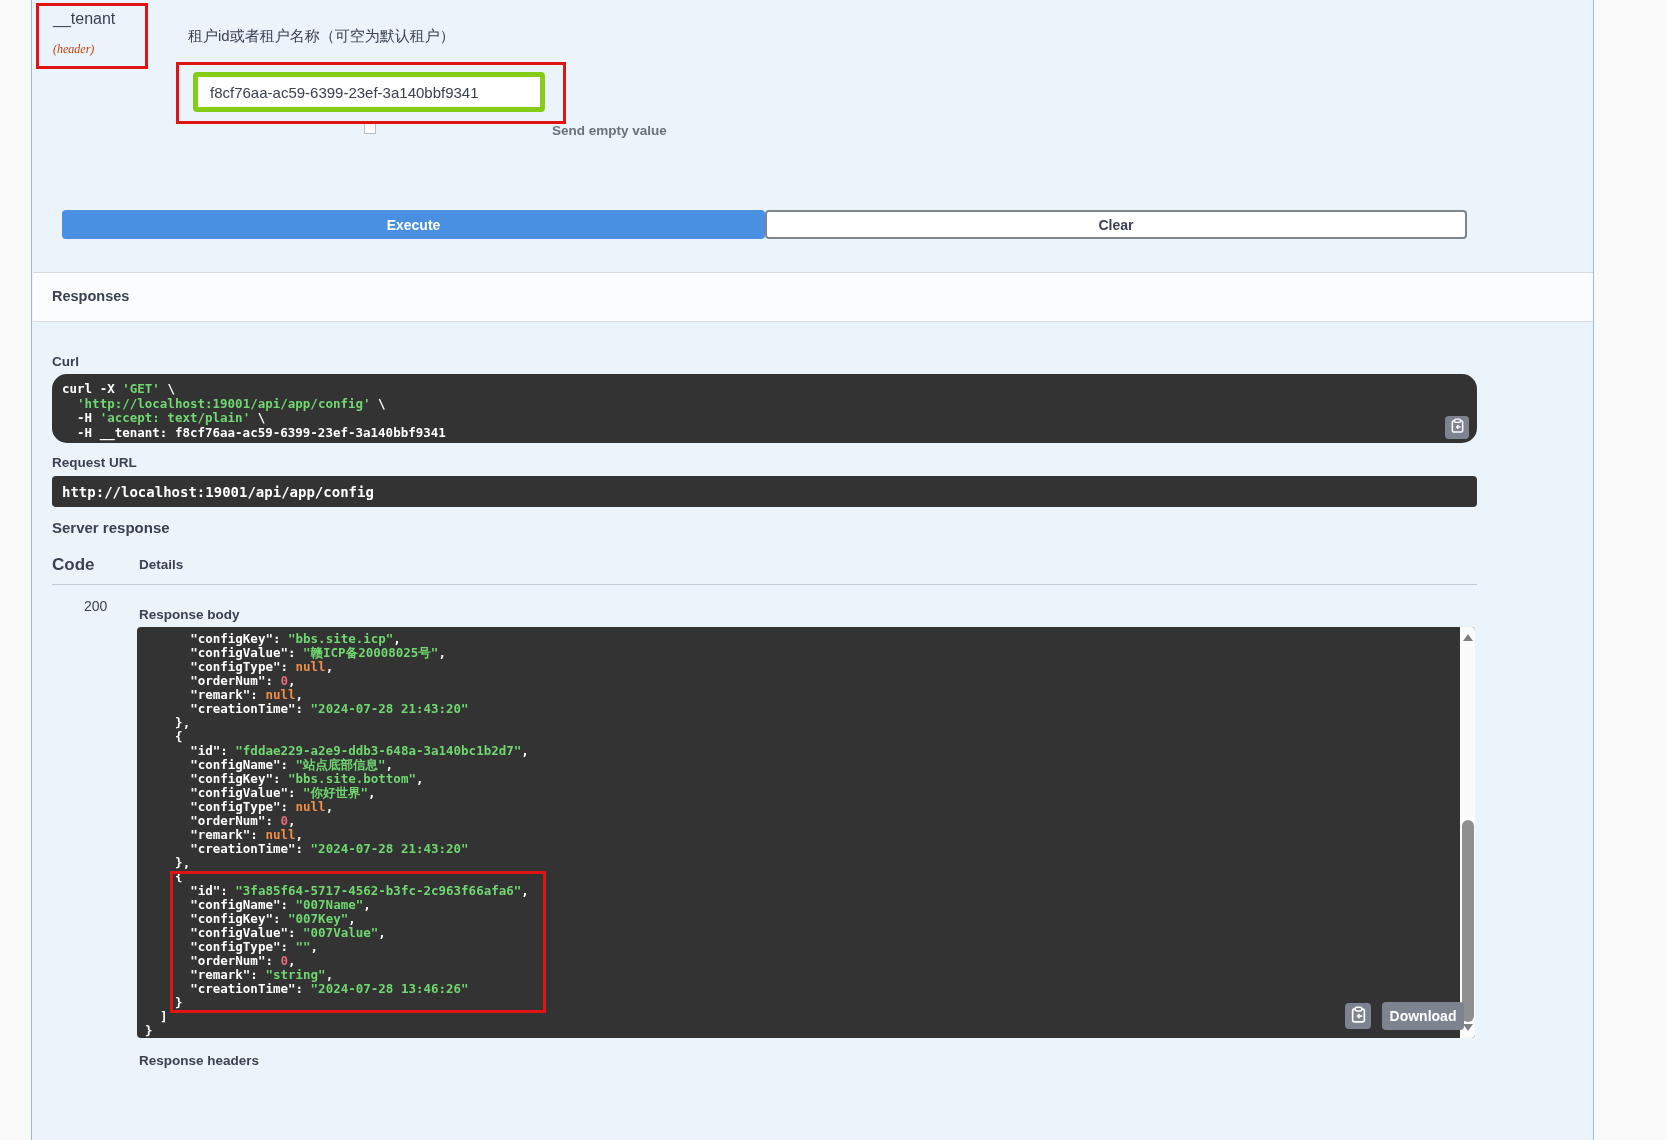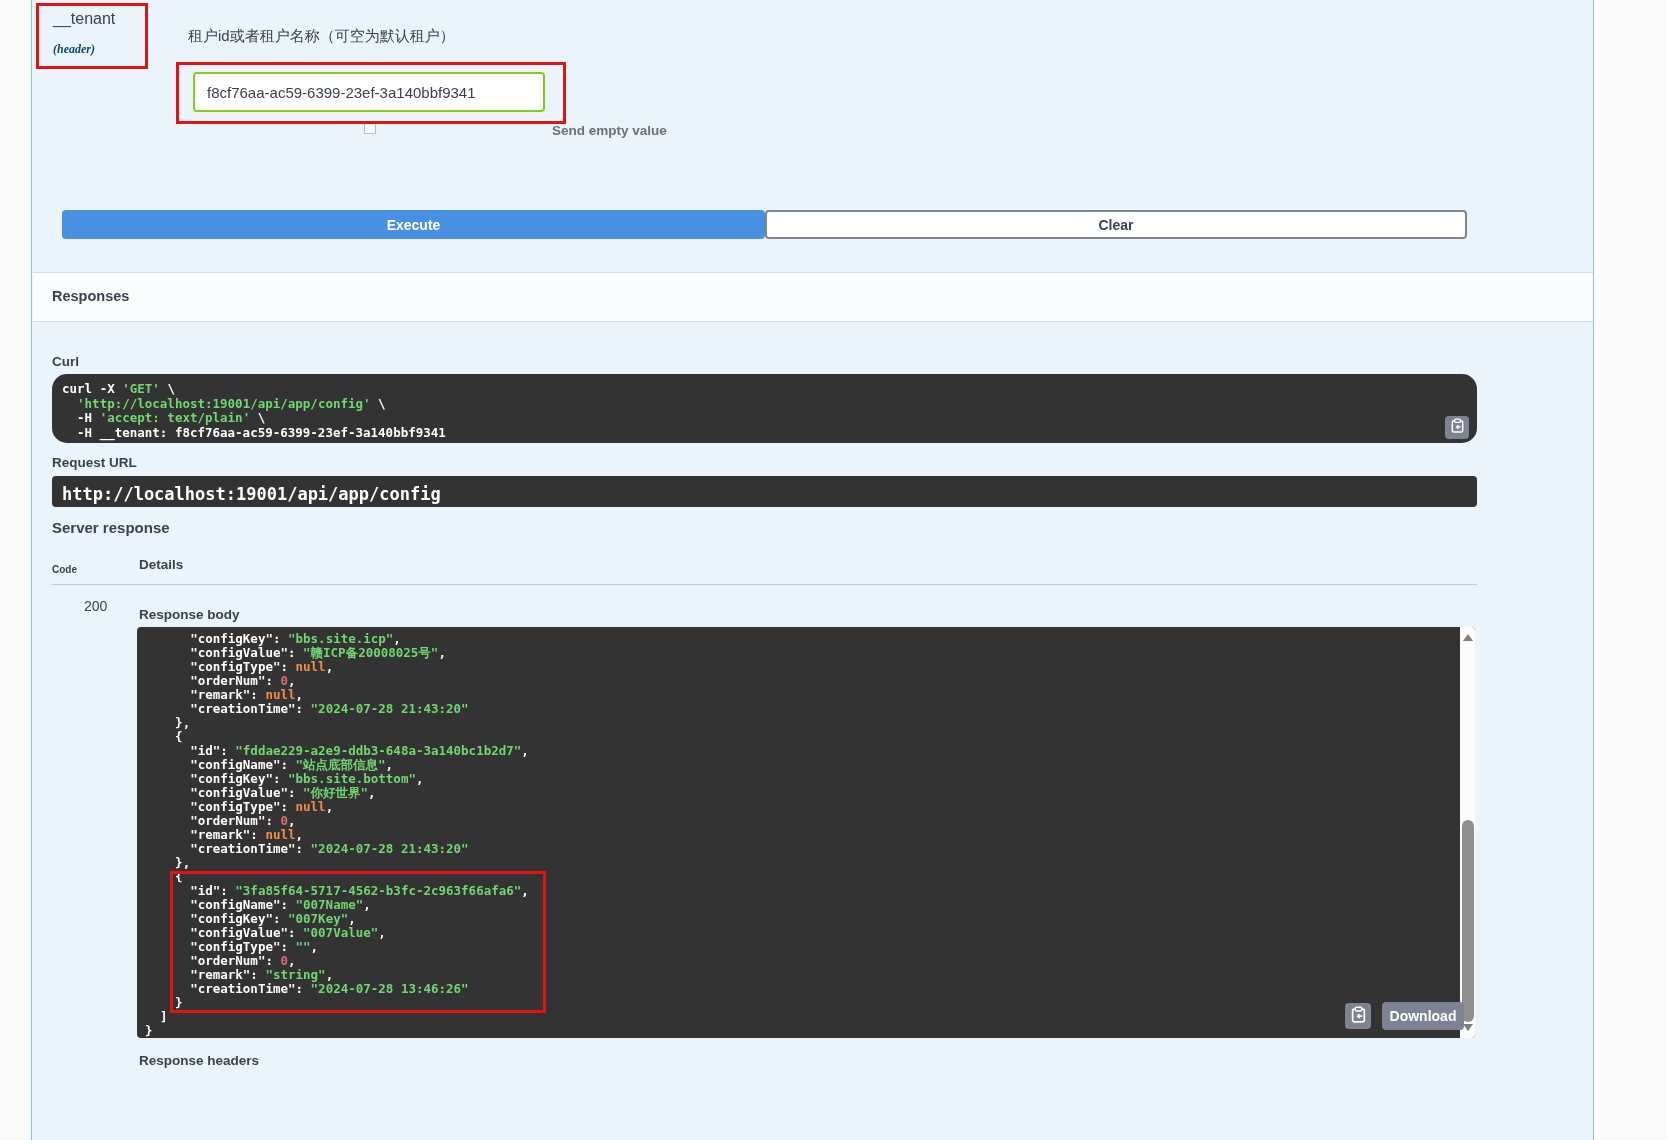--- a/index.html
+++ b/index.html
@@ -8,63 +8,63 @@
   .stage { position:absolute; left:0; top:0; width:1342px; height:1140px; }
 
   
   .opblock { position:absolute; left:31px; top:-8px; width:1563px; height:1158px;
              background:#ebf3fb; border:1.5px solid #90bdf0; border-radius:4px; }
 
   .abs { position:absolute; }
 
   .param-name { left:53px; top:10px; font-size:16px; color:#3b4151; }
   .param-in   { left:53px; top:42px; font-size:12px; font-style:italic;
-                font-family:"Liberation Serif", serif; color:#0c4a6e;font-weight:bold; }
+                font-family:"Liberation Serif", serif; color:#c2410c; }
   .param-desc { left:188px; top:27px; font-size:15px; color:#3b4151; }
 
   .ann { border:3px solid #e11414; background:transparent; }
   .ann-tenant   { left:36px;  top:3px;   width:112px; height:66px; }
   .ann-input    { left:176px; top:62px;  width:390px; height:62px; }
   .ann-response { left:170px; top:871px; width:376px; height:142px; z-index:5; }
 
   .tenant-input { left:193px; top:72px; width:352px; height:40px; background:#fff;
-                  border:2px solid #84cc16; border-radius:4px; font-size:15px;
+                  border:5px solid #84cc16; border-radius:4px; font-size:15px;
                   color:#3b4151; padding:0 12px; font-family:"Liberation Sans", sans-serif; }
   .empty-checkbox { left:364px; top:122px; width:12px; height:12px;
                     background:#fdfdfd; border:1px solid #b9bfc7; }
   .empty-label { left:552px; top:123px; font-size:13.5px; font-weight:bold; color:#6b7079; }
 
   .btn { display:flex; align-items:center; justify-content:center;
          font-size:14px; font-weight:bold; border-radius:4px; cursor:pointer; }
   .btn-execute { left:62px;  top:210px; width:703px; height:29px; background:#4990e2; color:#fff; }
   .btn-clear   { left:765px; top:210px; width:702px; height:29px; background:#fff;
                  border:2px solid #7f858d; color:#3b4151; }
 
   .responses-band { left:32.5px; top:272px; width:1560px; height:50px;
                     background:#fbfcfe; border-top:1px solid rgba(59,65,81,.18);
                     border-bottom:1px solid rgba(59,65,81,.18); }
   .responses-title { left:52px; top:288px; font-size:14.5px; font-weight:bold; }
 
   .lbl { font-size:13.5px; font-weight:bold; color:#3b4151; }
   .lbl-curl   { left:52px; top:354px; }
   .lbl-requrl { left:52px; top:455px; }
   .lbl-server { left:52px; top:519px; font-size:15px; }
-  .lbl-code   { left:52px; top:555px; font-size:10px;margin-top:9px; }
+  .lbl-code   { left:52px; top:555px; font-size:17px; }
   .lbl-details{ left:139px; top:557px; }
   .lbl-respbody { left:139px; top:607px; }
   .lbl-respheaders { left:139px; top:1053px; }
   .divider { left:52px; top:584px; width:1425px; height:0; border-top:1px solid rgba(59,65,81,.22); }
   .status-code { left:52px; top:598px; font-size:14px;margin-left:32px; }
 
   .codeblock { background:#333333; border-radius:4px; color:#fff;
                font-family:"DejaVu Sans Mono", monospace; font-weight:bold; }
   .curl-block { left:52px; top:374px; width:1425px; height:69px; padding:8px 10px;
                 font-size:12.5px; line-height:14.6px;border-radius:15px; }
   .url-block  { left:52px; top:476px; width:1425px; height:31px; padding:8px 10px;
-                font-size:17px; }
+                font-size:14px; }
   .resp-block { left:137px; top:627px; width:1338px; height:411px; padding:5px 0 0 8px;
                 font-size:12.5px; line-height:14px; overflow:hidden; }
   .code-line { white-space:pre; height:14px; }
   .curl-block .code-line { height:14.6px; }
   .tk-w { color:#ffffff; }
   .tk-s { color:#70d870; }
   .tk-u { color:#f08d49; }
   .tk-n { color:#e06c75; }
 
   

